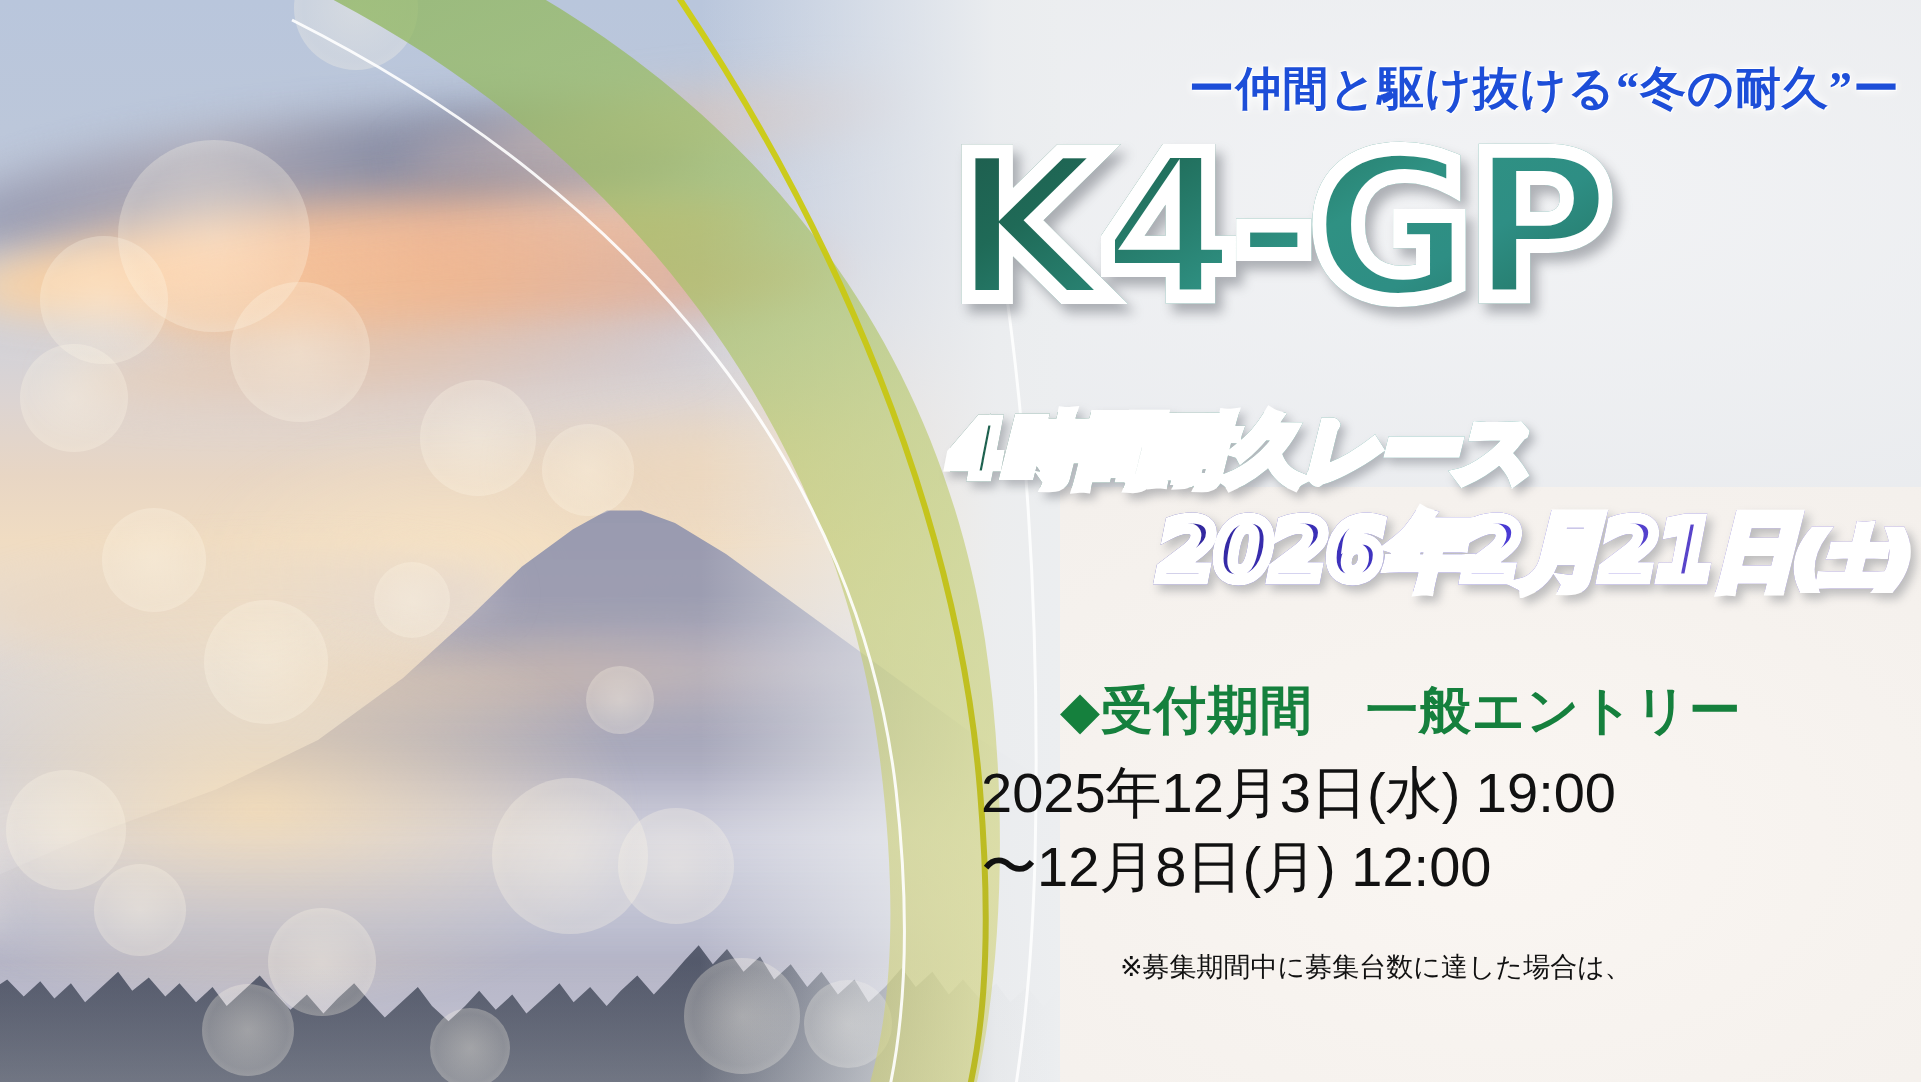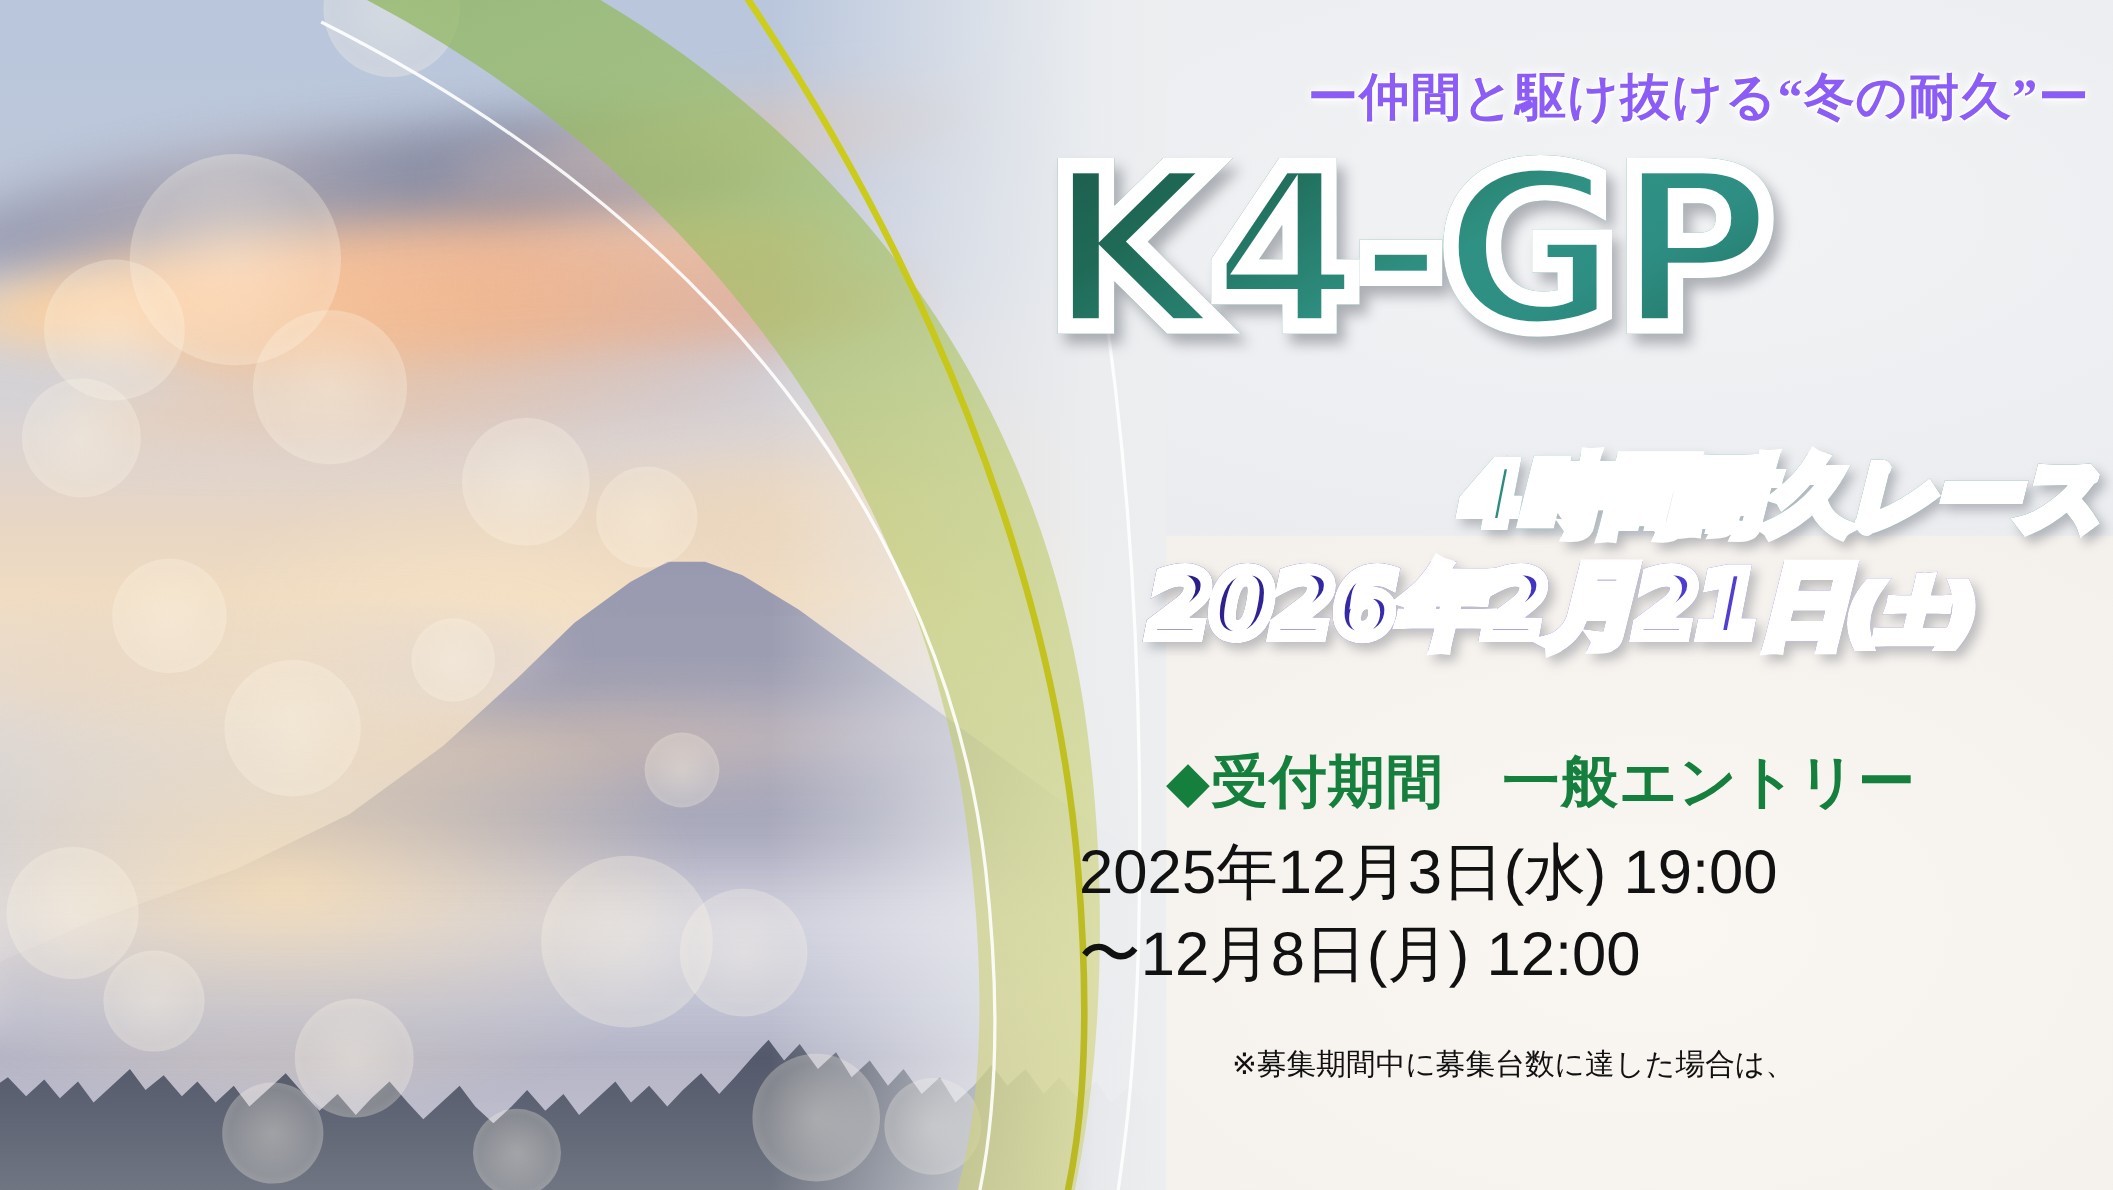--- a/index.html
+++ b/index.html
@@ -133,21 +133,21 @@
   .arcs{position:absolute;inset:0;pointer-events:none;}
 
   
   .tagline{
     position:absolute;left:1080px;top:58px;width:820px;
     text-align:right;
     font-family:"Liberation Serif","DejaVu Serif",serif;
     font-weight:700;
     font-size:46px;
     letter-spacing:1px;
-    color:#8b5cf6;
+    color:#1d4ed8;
     text-shadow:0 0 10px #fff, 0 0 14px #fff, 1px 1px 0 #fff, -1px -1px 0 #fff;
     white-space:nowrap;
   }
 
   .logo{
     position:absolute;left:950px;top:128px;width:960px;
     text-align:left;
     font-family:"DejaVu Sans","Liberation Sans",sans-serif;
     font-weight:900;
     font-size:200px;
@@ -157,35 +157,34 @@
     -webkit-background-clip:text;background-clip:text;
     color:transparent;
     -webkit-text-stroke:14px #ffffff;
     paint-order:stroke fill;
     filter:drop-shadow(7px 9px 6px rgba(90,95,105,.45));
     white-space:nowrap;
   }
 
   .line-4h{
     position:absolute;left:950px;top:412px;width:960px;
-    text-align:right;
     font-family:"DejaVu Sans","Liberation Sans",sans-serif;
     font-weight:900;font-style:italic;
     font-size:76px;line-height:1;letter-spacing:-1px;
     background:linear-gradient(120deg,#1d5e4c 0%,#226c59 22%,#2f9289 48%,#2c8c82 68%,#1f6b58 100%);
     -webkit-background-clip:text;background-clip:text;color:transparent;
     -webkit-text-stroke:11px #ffffff;
     paint-order:stroke fill;
     filter:drop-shadow(5px 6px 5px rgba(95,100,110,.40));
     white-space:nowrap;
   }
 
   .line-date{
     position:absolute;left:930px;top:510px;width:980px;
-    text-align:center;
+    text-align:right;
     font-family:"DejaVu Sans","Liberation Sans",sans-serif;
     font-weight:900;font-style:italic;
     font-size:82px;line-height:1;letter-spacing:-1px;
     background:linear-gradient(115deg,#221a6e 0%,#2a1f86 16%,#3a2fb5 38%,#4a3bd4 58%,#5a45c9 78%,#6b4fb8 100%);
     -webkit-background-clip:text;background-clip:text;color:transparent;
     -webkit-text-stroke:11px #ffffff;
     paint-order:stroke fill;
     filter:drop-shadow(5px 6px 5px rgba(100,104,112,.38));
     white-space:nowrap;
   }

